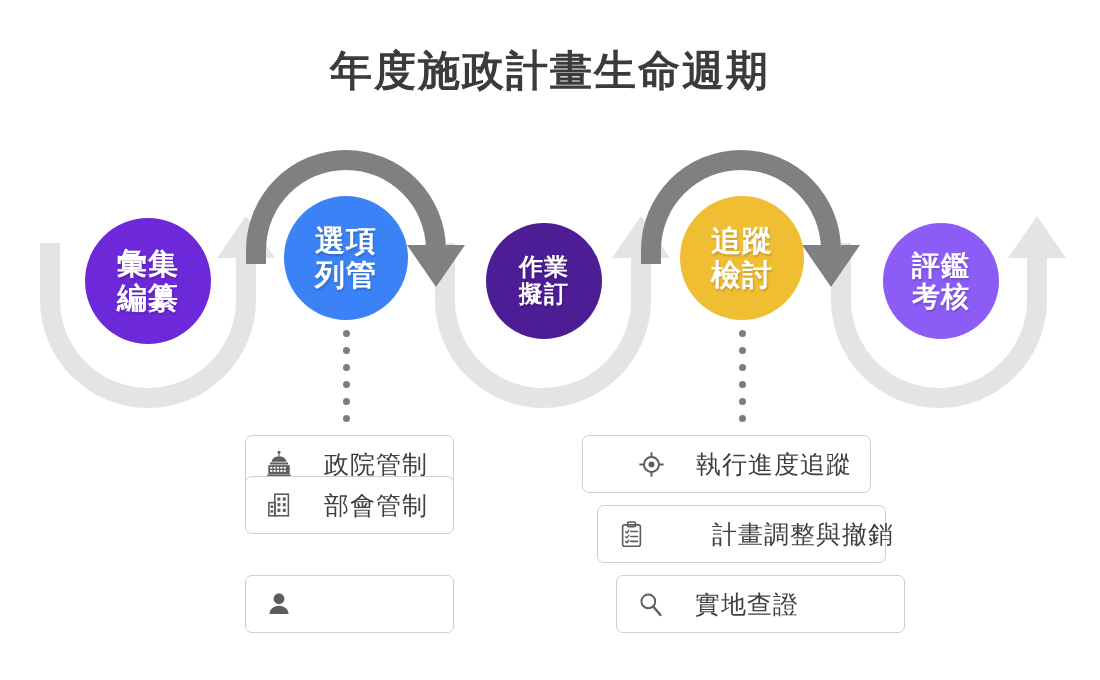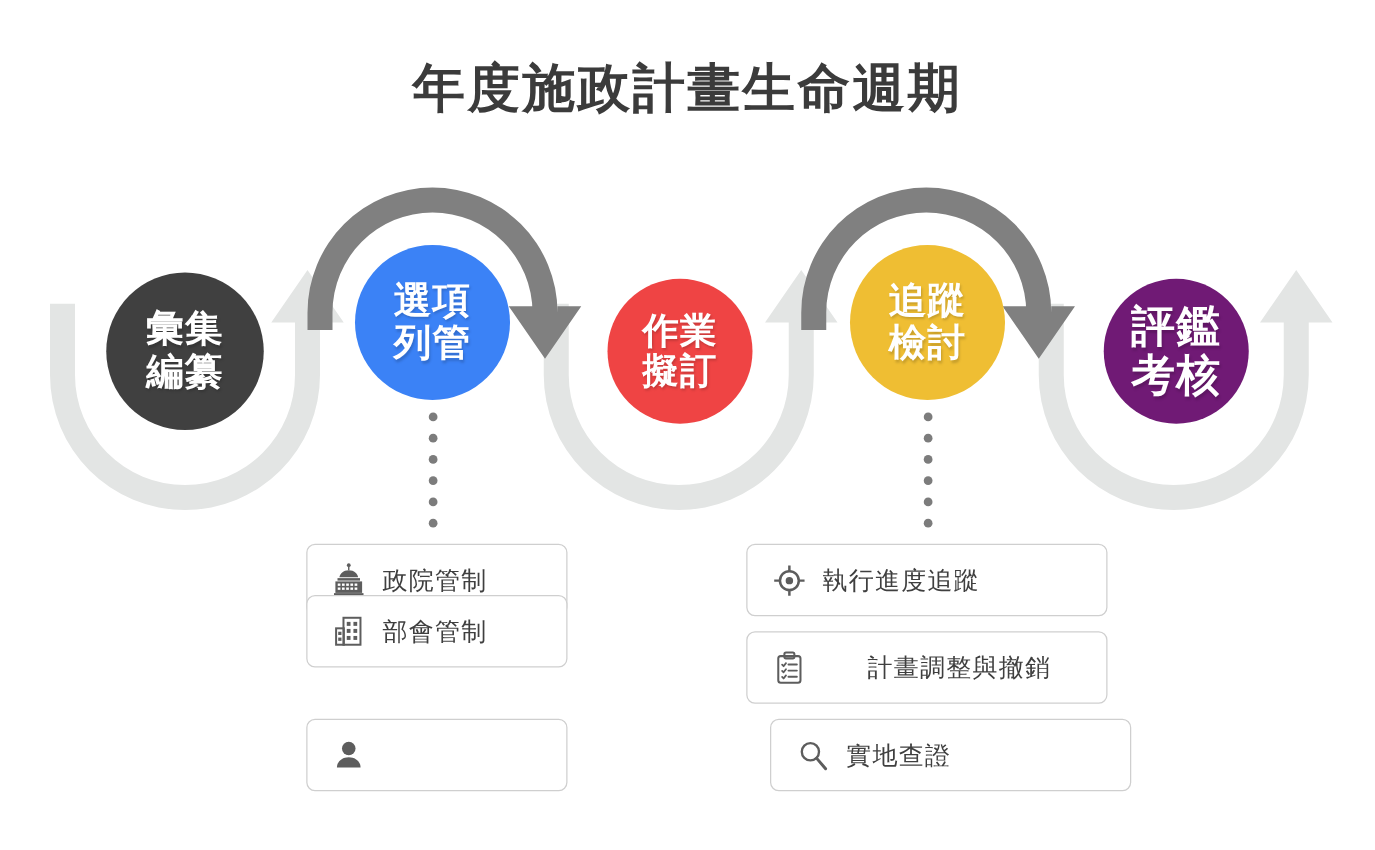--- a/index.html
+++ b/index.html
@@ -98,24 +98,25 @@
   .detail-box .box-icon {
     flex: 0 0 auto;
     width: 30px;
     height: 30px;
     display: flex;
     align-items: center;
     justify-content: center;
     color: #5d5d5d;
   }
   .detail-box .box-label {
-    font-size: 20px;
+    font-size: 25px;
     color: #3f3f3f;
     letter-spacing: 1px;
     white-space: nowrap;
+    margin-left: 18px;
   }
 </style>
 </head>
 <body>
 
 <div id="stage">
 
   <div id="page-title">年度施政計畫生命週期</div>
 
   <svg id="flow-svg" viewBox="0 0 1100 680" xmlns="http://www.w3.org/2000/svg">
@@ -182,41 +183,41 @@
                L 821 245
                L 802 245
                L 831 287
                L 860 245
                L 841 245
                L 841 250
                A 100 100 0 0 0 641 250 Z"></path>
     </g>
   </svg>
 
-  <div class="stage-circle" style="left:85px; top:218px; width:126px; height:126px; background:#404040; font-size:30px;">
+  <div class="stage-circle" style="left:85px; top:218px; width:126px; height:126px; background:#6d28d9; font-size:30px;">
     <span class="cline">彙集</span>
     <span class="cline">編纂</span>
   </div>
 
   <div class="stage-circle" style="left:284px; top:196px; width:124px; height:124px; background:#3b82f6; font-size:30px;">
     <span class="cline">選項</span>
     <span class="cline">列管</span>
   </div>
 
-  <div class="stage-circle" style="left:486px; top:223px; width:116px; height:116px; background:#ef4444; font-size:29px;">
+  <div class="stage-circle" style="left:486px; top:223px; width:116px; height:116px; background:#4c1d95; font-size:24px;">
     <span class="cline">作業</span>
     <span class="cline">擬訂</span>
   </div>
 
   <div class="stage-circle" style="left:680px; top:196px; width:124px; height:124px; background:#efbe33; font-size:30px;">
     <span class="cline">追蹤</span>
     <span class="cline">檢討</span>
   </div>
 
-  <div class="stage-circle" style="left:883px; top:223px; width:116px; height:116px; background:#701a75; font-size:35px;">
+  <div class="stage-circle" style="left:883px; top:223px; width:116px; height:116px; background:#8b5cf6; font-size:28px;">
     <span class="cline">評鑑</span>
     <span class="cline">考核</span>
   </div>
 
   <div class="dot-connector" style="left:342px; top:330px; width:8px; height:92px;">
     <span class="dot"></span>
     <span class="dot"></span>
     <span class="dot"></span>
     <span class="dot"></span>
     <span class="dot"></span>
@@ -280,21 +281,21 @@
 
   <div class="detail-box" style="left:245px; top:575px; width:209px; height:58px;">
     <span class="box-icon">
       <svg viewBox="0 0 32 32" width="28" height="28" fill="#5d5d5d" aria-hidden="true">
         <circle cx="16" cy="10" r="6.2"></circle>
         <path d="M16 18 C9.6 18 5.2 22.2 5.2 27.4 L26.8 27.4 C26.8 22.2 22.4 18 16 18 Z"></path>
       </svg>
     </span>
   </div>
 
-  <div class="detail-box" style="left:597px; top:435px; width:289px; height:58px;">
+  <div class="detail-box" style="left:582px; top:435px; width:289px; height:58px;justify-content:flex-end;">
     <span class="box-icon">
       <svg viewBox="0 0 32 32" width="29" height="29" aria-hidden="true">
         <circle cx="16" cy="16" r="8.3" fill="none" stroke="#5d5d5d" stroke-width="2.2"></circle>
         <circle cx="16" cy="16" r="3.3" fill="#5d5d5d"></circle>
         <g stroke="#5d5d5d" stroke-width="2.2" stroke-linecap="butt">
           <line x1="16" y1="2.6" x2="16" y2="8.0"></line>
           <line x1="16" y1="24.0" x2="16" y2="29.4"></line>
           <line x1="2.6" y1="16" x2="8.0" y2="16"></line>
           <line x1="24.0" y1="16" x2="29.4" y2="16"></line>
         </g>

